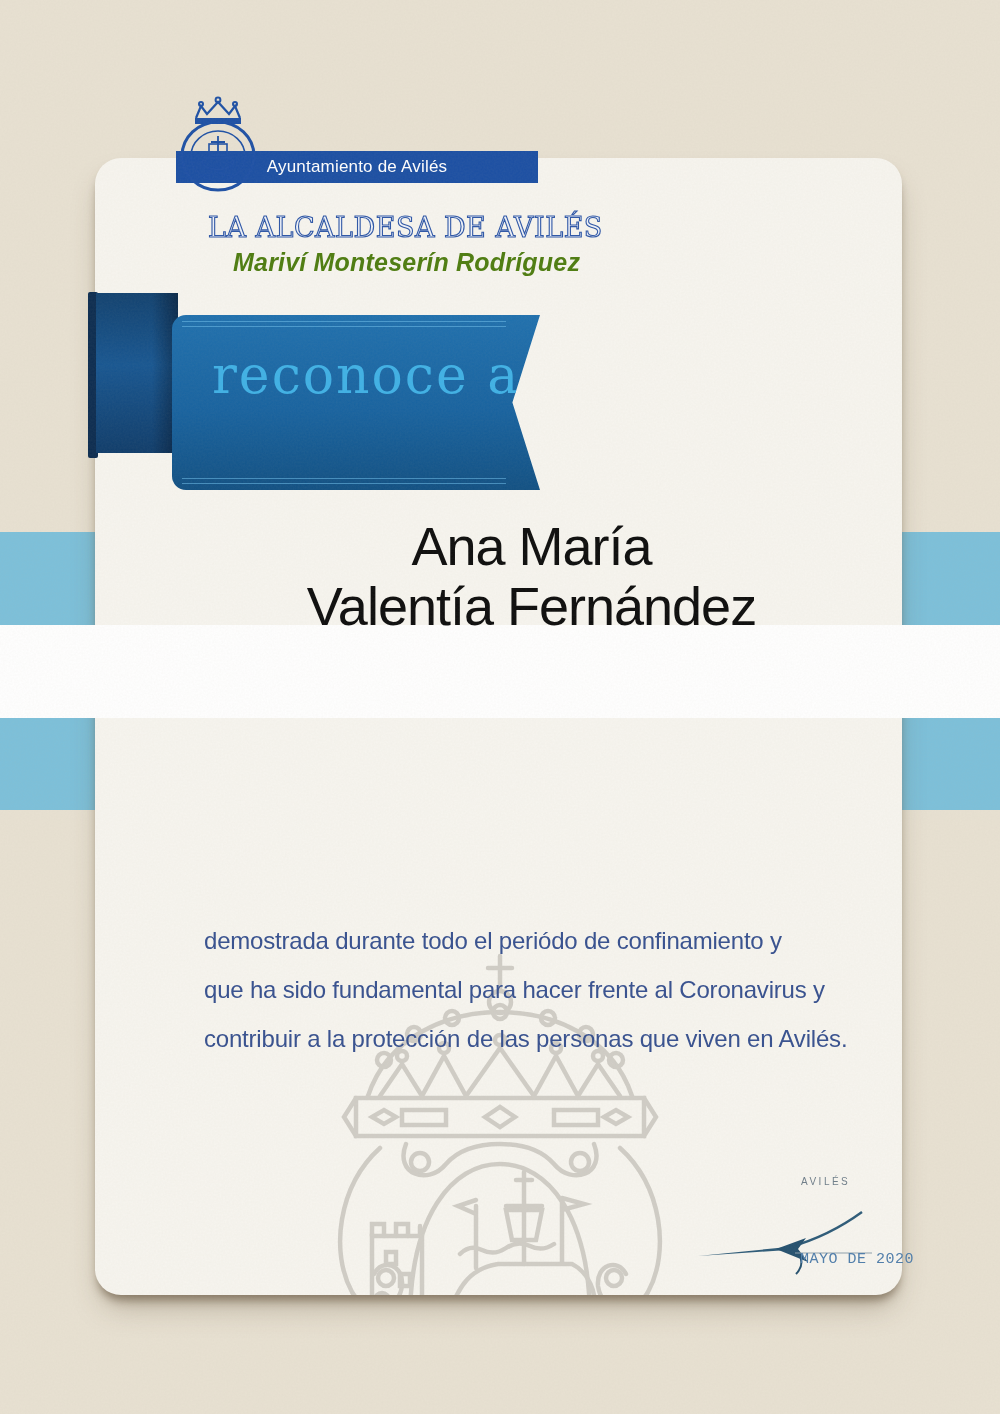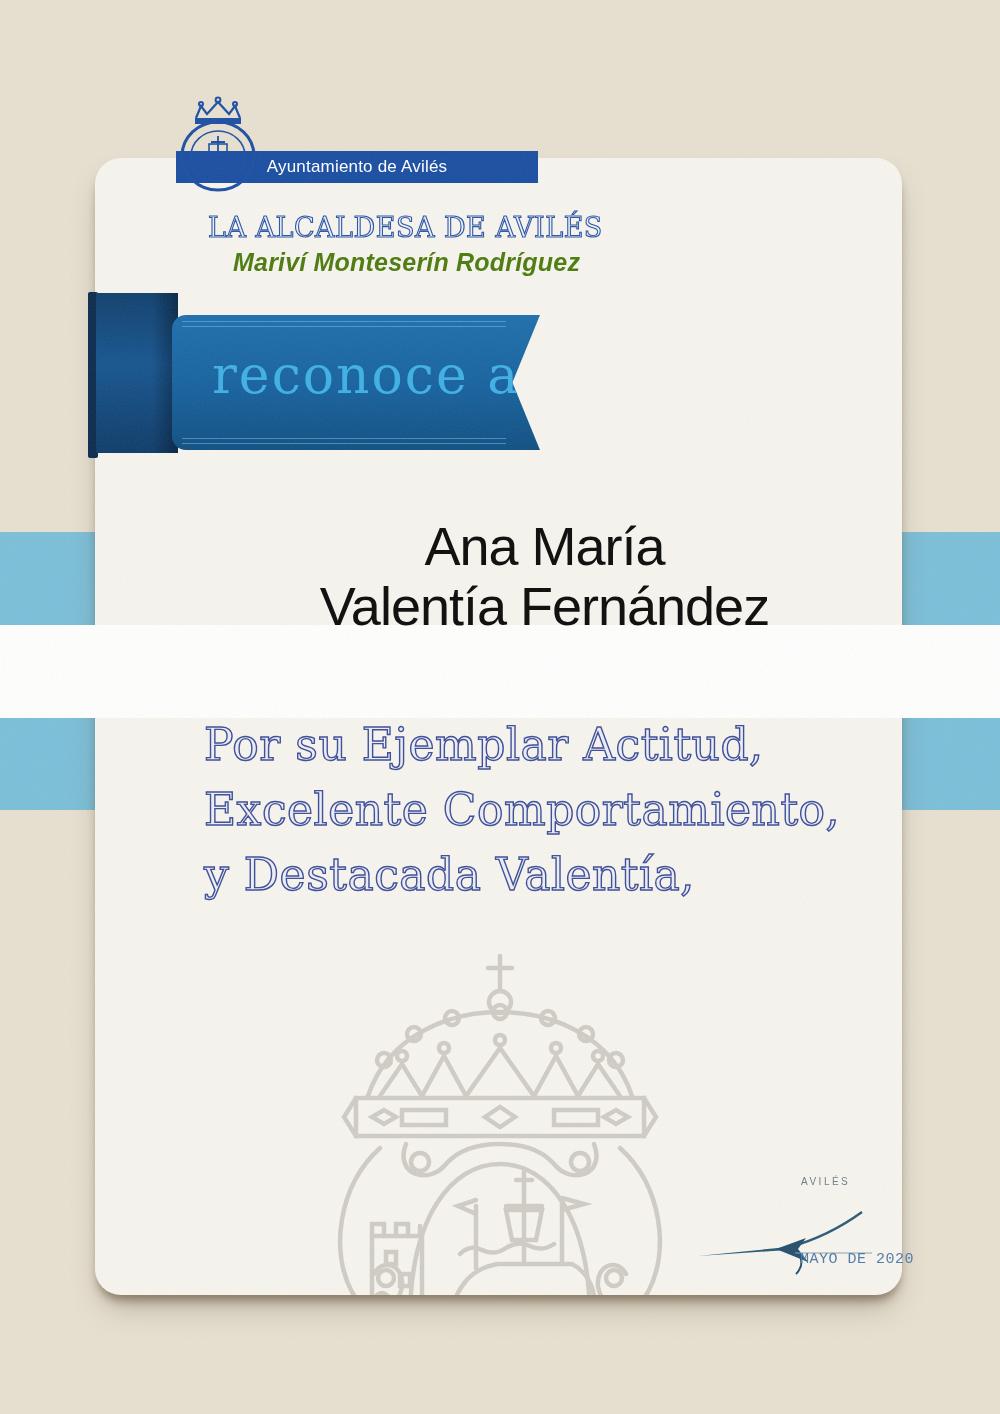--- a/index.html
+++ b/index.html
@@ -30,33 +30,33 @@
              color:#eef2fa;-webkit-text-stroke:1.1px #2d56a7;white-space:nowrap;text-align:center;}
   .mayor{position:absolute;left:211px;top:248px;z-index:5;color:#4d7c0f;
          font-size:25px;font-weight:bold;font-style:italic;letter-spacing:.2px;white-space:nowrap;margin-left:22px;}
 
   
   .ribbon-sliver{position:absolute;left:88px;top:292px;width:10px;height:166px;background:#0c2c50;z-index:5;border-radius:2px;}
   .ribbon-tail{position:absolute;left:96px;top:293px;width:82px;height:160px;z-index:5;
                background:linear-gradient(180deg,#11416f 0%,#175691 45%,#0f3c6a 100%);}
   .ribbon-tail:after{content:"";position:absolute;right:0;top:0;width:26px;height:100%;
                background:linear-gradient(90deg,rgba(0,10,25,0) 0%,rgba(0,10,25,.45) 100%);}
-  .ribbon-band{position:absolute;left:172px;top:315px;width:368px;height:135px;z-index:6;
+  .ribbon-band{position:absolute;left:172px;top:315px;width:368px;height:175px;z-index:6;
                background:linear-gradient(180deg,#1f70ae 0%,#17629f 55%,#115083 100%);
                border-radius:14px 0 0 14px;
                clip-path:polygon(0 0,100% 0,92.5% 50%,100% 100%,0 100%);}
   .pinstripe{position:absolute;left:10px;right:34px;height:4px;
              border-top:1px solid rgba(110,190,235,.55);border-bottom:1px solid rgba(110,190,235,.55);}
   .pinstripe.top{top:6px;} .pinstripe.bottom{bottom:6px;}
   .ribbon-label{position:absolute;left:40px;top:30px;width:300px;
                 font-family:"DejaVu Serif",serif;font-size:52px;letter-spacing:2px;
                 color:#3fb1e6;white-space:nowrap;}
 
   
-  .recipient{position:absolute;left:97px;top:516px;width:807px;z-index:5;text-align:center;
+  .recipient{position:absolute;left:84px;top:516px;width:807px;z-index:5;text-align:center;
              color:#0c0c0c;font-size:54px;line-height:60px;letter-spacing:-1px;padding-left:44px;}
 
   
   .headline{position:absolute;left:204px;top:712px;z-index:5;font-family:"DejaVu Serif",serif;
             font-size:44px;line-height:65px;letter-spacing:.5px;
             color:#edeff6;-webkit-text-stroke:1.4px #3d4e9a;white-space:nowrap;}
 
   
   .body-text{position:absolute;left:204px;top:916px;z-index:5;color:#36508f;
              font-size:24px;line-height:49px;letter-spacing:-.2px;white-space:nowrap;}
@@ -163,26 +163,26 @@
     <div class="pinstripe top"></div>
     <div class="pinstripe bottom"></div>
     <div class="ribbon-label">reconoce a</div>
   </div>
 
   <div class="recipient">
     <div>Ana María</div>
     <div>Valentía Fernández</div>
   </div>
 
-  <div class="headline">
-    <div>Por su Ejemplar Actitud,</div>
-    <div>Excelente Comportamiento,</div>
-    <div>y Destacada Valentía,</div>
-  </div>
-
+
+  <div class="body-text">
+    <div>demostrada durante todo el periódo de confinamiento y</div>
+    <div>que ha sido fundamental para hacer frente al Coronavirus y</div>
+    <div>contribuir a la protección de las personas que viven en Avilés.</div>
+  </div>
 
   <svg class="swoosh" width="210" height="90" viewBox="0 0 210 90" fill="none">
     <path d="M8 60 L98 51 L98 54 Z" fill="#2c5a78"></path>
     <path d="M172 16 C150 32 125 44 100 51" stroke="#2c5a78" stroke-width="2.4"></path>
     <path d="M86 53 L116 42 L108 53 L118 66 Z" fill="#24506e"></path>
     <path d="M108 56 C113 64 113 71 106 78" stroke="#24506e" stroke-width="2"></path>
     <path d="M105 57 H182" stroke="#8fa0ac" stroke-width="1"></path>
   </svg>
   <div class="brand-name">AVILÉS</div>
   <div class="brand-date">MAYO DE 2020</div>

